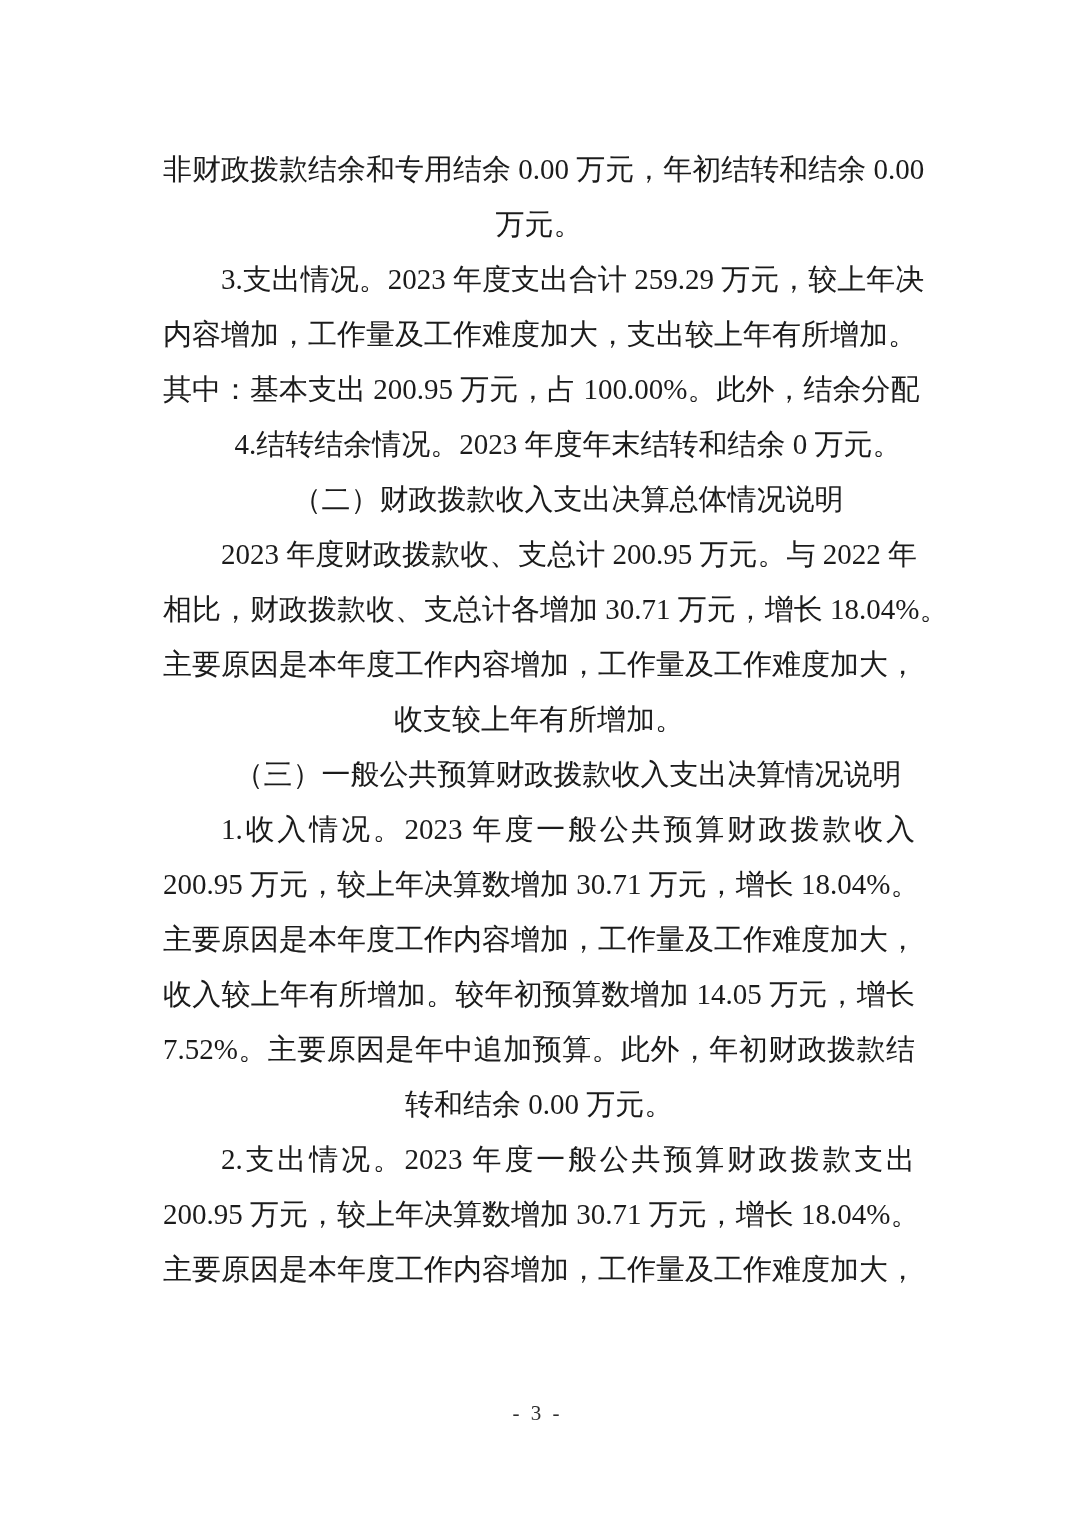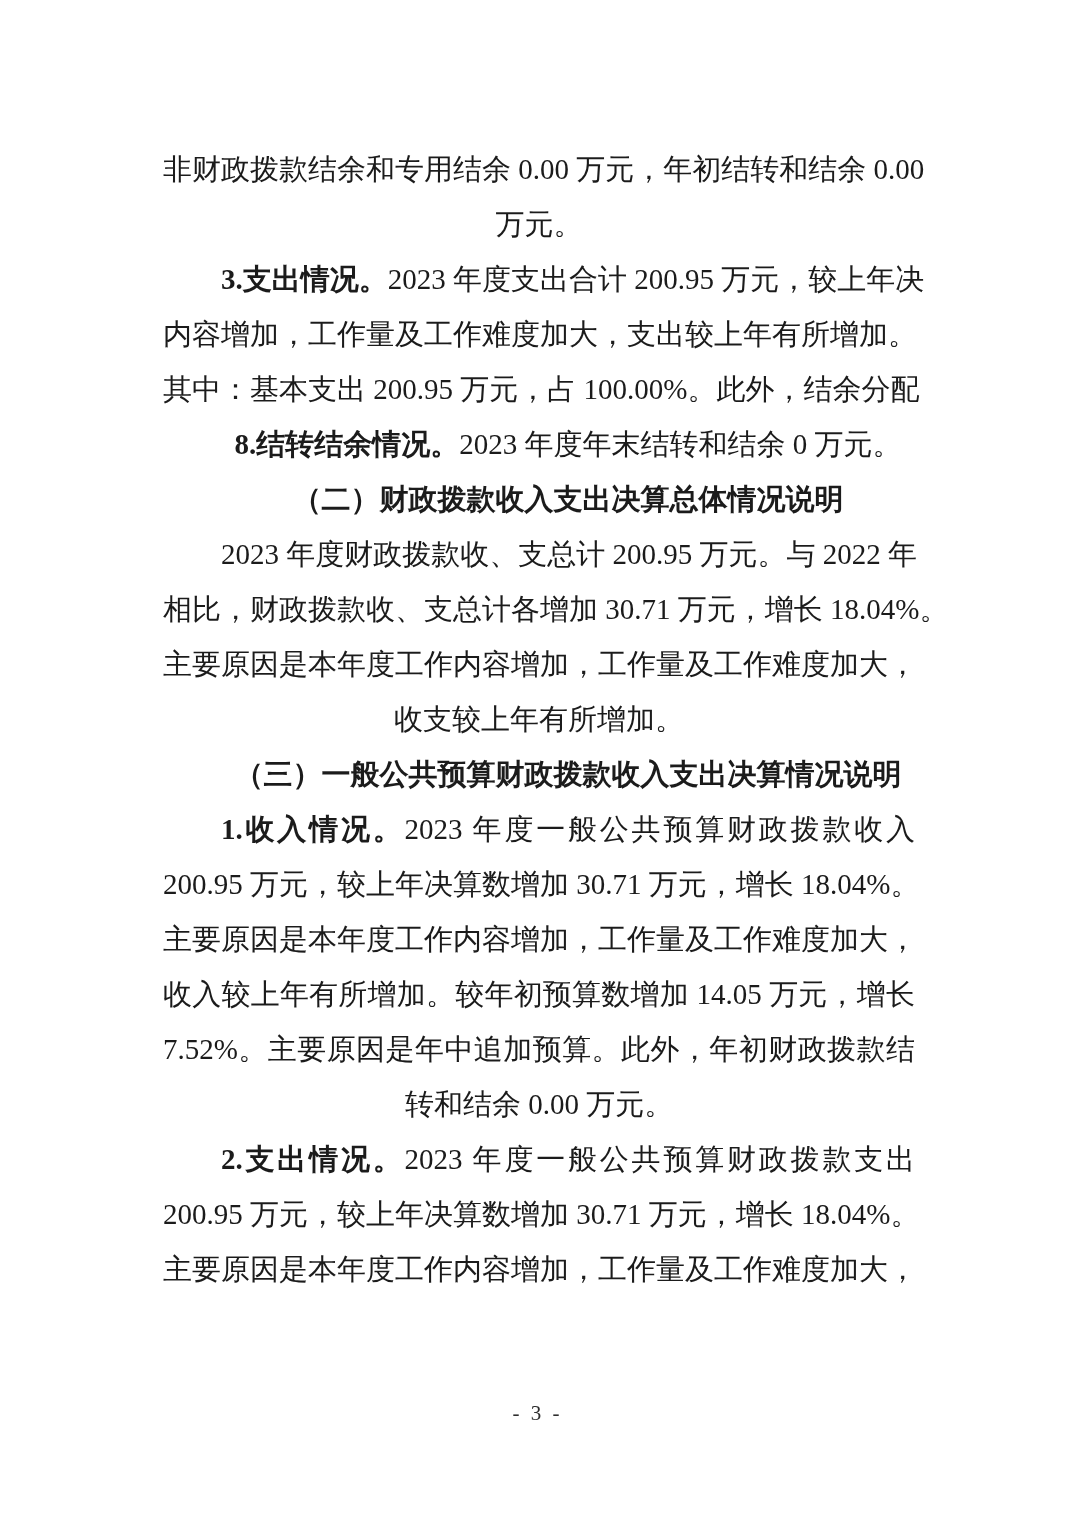--- a/index.html
+++ b/index.html
@@ -30,45 +30,45 @@
     text-align: center;
   }
   .line.justify {
     text-align: justify;
     text-align-last: justify;
   }
   .line.indent {
     padding-left: 58px;
   }
   .seg.bold {
-    font-weight: 700;
+    font-weight: 400;
   }
   .page-number {
     position: absolute;
     top: 1398px;
     left: 0;
     width: 100%;
     text-align: center;
     font-size: 21px;
     line-height: 30px;
     letter-spacing: 3px;
     color: #2e2e2e;
   }
 </style>
 </head>
 <body>
 
 <div class="page">
   <div class="content">
       <div class="line justify"><span class="seg">非财政拨款结余和专用结余 0.00 万元，年初结转和结余 0.00</span></div>
       <div class="line"><span class="seg">万元。</span></div>
-      <div class="line indent justify"><span class="seg bold">3.支出情况。</span><span class="seg">2023 年度支出合计 200.95 万元，较上年决</span></div>
+      <div class="line indent justify"><span class="seg bold">3.支出情况。</span><span class="seg">2023 年度支出合计 259.29 万元，较上年决</span></div>
       <div class="line justify"><span class="seg">内容增加，工作量及工作难度加大，支出较上年有所增加。</span></div>
       <div class="line justify"><span class="seg">其中：基本支出 200.95 万元，占 100.00%。此外，结余分配</span></div>
-      <div class="line indent"><span class="seg bold">8.结转结余情况。</span><span class="seg">2023 年度年末结转和结余 0 万元。</span></div>
+      <div class="line indent"><span class="seg bold">4.结转结余情况。</span><span class="seg">2023 年度年末结转和结余 0 万元。</span></div>
       <div class="line indent"><span class="seg bold">（二）财政拨款收入支出决算总体情况说明</span></div>
       <div class="line indent justify"><span class="seg">2023 年度财政拨款收、支总计 200.95 万元。与 2022 年</span></div>
       <div class="line justify"><span class="seg">相比，财政拨款收、支总计各增加 30.71 万元，增长 18.04%。</span></div>
       <div class="line justify"><span class="seg">主要原因是本年度工作内容增加，工作量及工作难度加大，</span></div>
       <div class="line"><span class="seg">收支较上年有所增加。</span></div>
       <div class="line indent"><span class="seg bold">（三）一般公共预算财政拨款收入支出决算情况说明</span></div>
       <div class="line indent justify"><span class="seg bold">1.收入情况。</span><span class="seg">2023 年度一般公共预算财政拨款收入</span></div>
       <div class="line justify"><span class="seg">200.95 万元，较上年决算数增加 30.71 万元，增长 18.04%。</span></div>
       <div class="line justify"><span class="seg">主要原因是本年度工作内容增加，工作量及工作难度加大，</span></div>
       <div class="line justify"><span class="seg">收入较上年有所增加。较年初预算数增加 14.05 万元，增长</span></div>

